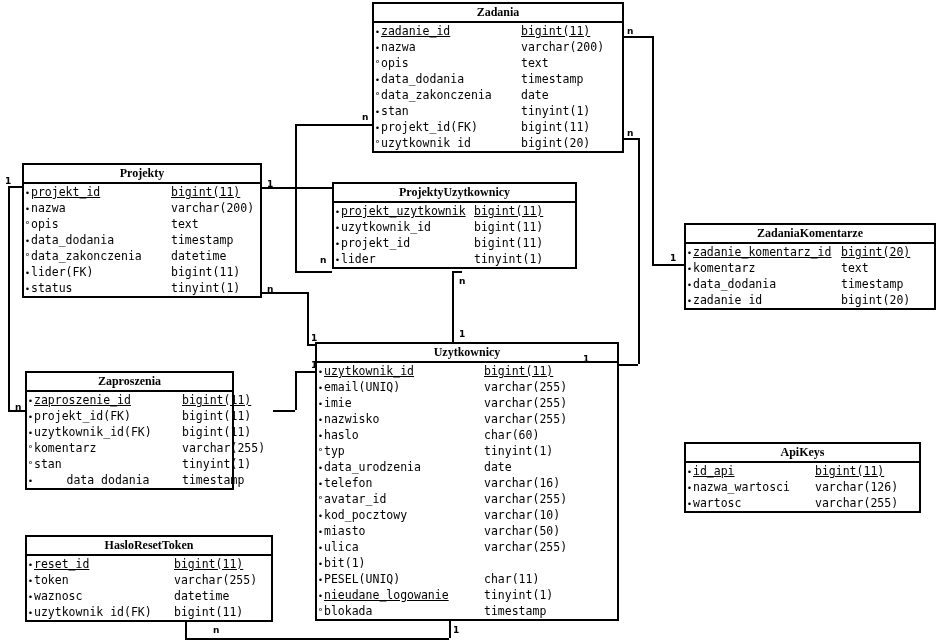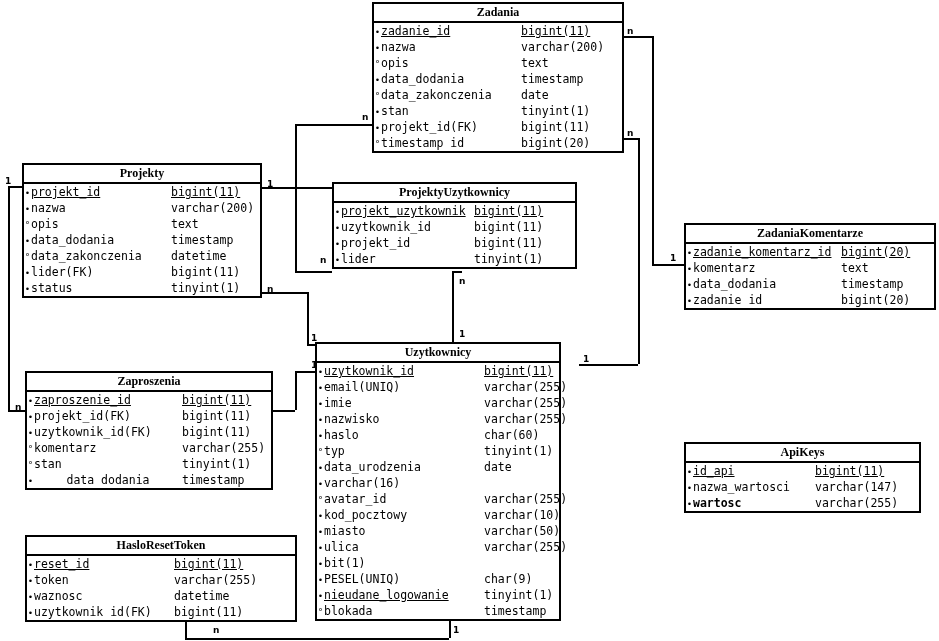--- a/index.html
+++ b/index.html
@@ -128,21 +128,21 @@
           <span class="aname" style="min-width: 140px;">stan</span>
           <span class="atype">tinyint(1)</span>
         </div>
         <div class="attr">
           <span class="bullet">•</span>
           <span class="aname" style="min-width: 140px;">projekt_id(FK)</span>
           <span class="atype">bigint(11)</span>
         </div>
         <div class="attr">
           <span class="bullet">°</span>
-          <span class="aname" style="min-width: 140px;">timestamp id</span>
+          <span class="aname" style="min-width: 140px;">uzytkownik id</span>
           <span class="atype">bigint(20)</span>
         </div>
       </div>
     </div>
     <div class="entity" style="left: 22px; top: 163px; width: 240px;">
       <div class="entity-title">Projekty</div>
       <div class="attrs">
         <div class="attr pk">
           <span class="bullet">•</span>
           <span class="aname" style="min-width: 140px;">projekt_id</span>
@@ -223,21 +223,21 @@
           <span class="aname" style="min-width: 148px;">data_dodania</span>
           <span class="atype">timestamp</span>
         </div>
         <div class="attr">
           <span class="bullet">•</span>
           <span class="aname" style="min-width: 148px;">zadanie id</span>
           <span class="atype">bigint(20)</span>
         </div>
       </div>
     </div>
-    <div class="entity" style="left: 315px; top: 342px; width: 246px;">
+    <div class="entity" style="left: 315px; top: 342px; width: 304px;">
       <div class="entity-title">Uzytkownicy</div>
       <div class="attrs">
         <div class="attr pk">
           <span class="bullet">•</span>
           <span class="aname" style="min-width: 160px;">uzytkownik_id</span>
           <span class="atype">bigint(11)</span>
         </div>
         <div class="attr">
           <span class="bullet">•</span>
           <span class="aname" style="min-width: 160px;">email(UNIQ)</span>
@@ -263,20 +263,21 @@
           <span class="aname" style="min-width: 160px;">typ</span>
           <span class="atype">tinyint(1)</span>
         </div>
         <div class="attr">
           <span class="bullet">•</span>
           <span class="aname" style="min-width: 160px;">data_urodzenia</span>
           <span class="atype">date</span>
         </div>
         <div class="attr">
           <span class="bullet">•</span>
+          <span class="aname" style="min-width: 160px;">telefon</span>
           <span class="atype">varchar(16)</span>
         </div>
         <div class="attr">
           <span class="bullet">°</span>
           <span class="aname" style="min-width: 160px;">avatar_id</span>
           <span class="atype">varchar(255)</span>
         </div>
         <div class="attr">
           <span class="bullet">•</span>
           <span class="aname" style="min-width: 160px;">kod_pocztowy</span>
@@ -292,35 +293,35 @@
           <span class="aname" style="min-width: 160px;">ulica</span>
           <span class="atype">varchar(255)</span>
         </div>
         <div class="attr">
           <span class="bullet">•</span>
           <span class="atype">bit(1)</span>
         </div>
         <div class="attr">
           <span class="bullet">•</span>
           <span class="aname" style="min-width: 160px;">PESEL(UNIQ)</span>
-          <span class="atype">char(9)</span>
+          <span class="atype">char(11)</span>
         </div>
         <div class="attr">
           <span class="bullet">•</span>
           <span class="aname" style="min-width: 160px; text-decoration: underline;">nieudane_logowanie</span>
           <span class="atype">tinyint(1)</span>
         </div>
         <div class="attr">
           <span class="bullet">°</span>
           <span class="aname" style="min-width: 160px;">blokada</span>
           <span class="atype">timestamp</span>
         </div>
       </div>
     </div>
-    <div class="entity" style="left: 25px; top: 371px; width: 248px;">
+    <div class="entity" style="left: 25px; top: 371px; width: 209px;">
       <div class="entity-title">Zaproszenia</div>
       <div class="attrs">
         <div class="attr pk">
           <span class="bullet">•</span>
           <span class="aname" style="min-width: 148px;">zaproszenie_id</span>
           <span class="atype">bigint(11)</span>
         </div>
         <div class="attr">
           <span class="bullet">•</span>
           <span class="aname" style="min-width: 148px;">projekt_id(FK)</span>
@@ -352,30 +353,30 @@
       <div class="entity-title">ApiKeys</div>
       <div class="attrs">
         <div class="attr pk">
           <span class="bullet">•</span>
           <span class="aname" style="min-width: 122px;">id_api</span>
           <span class="atype">bigint(11)</span>
         </div>
         <div class="attr">
           <span class="bullet">•</span>
           <span class="aname" style="min-width: 122px;">nazwa_wartosci</span>
-          <span class="atype">varchar(147)</span>
-        </div>
-        <div class="attr">
-          <span class="bullet">•</span>
-          <span class="aname" style="min-width: 122px; font-weight: bold;">wartosc</span>
-          <span class="atype">varchar(255)</span>
-        </div>
-      </div>
-    </div>
-    <div class="entity" style="left: 25px; top: 535px; width: 272px;">
+          <span class="atype">varchar(126)</span>
+        </div>
+        <div class="attr">
+          <span class="bullet">•</span>
+          <span class="aname" style="min-width: 122px;">wartosc</span>
+          <span class="atype">varchar(255)</span>
+        </div>
+      </div>
+    </div>
+    <div class="entity" style="left: 25px; top: 535px; width: 248px;">
       <div class="entity-title">HasloResetToken</div>
       <div class="attrs">
         <div class="attr pk">
           <span class="bullet">•</span>
           <span class="aname" style="min-width: 140px;">reset_id</span>
           <span class="atype">bigint(11)</span>
         </div>
         <div class="attr">
           <span class="bullet">•</span>
           <span class="aname" style="min-width: 140px;">token</span>

